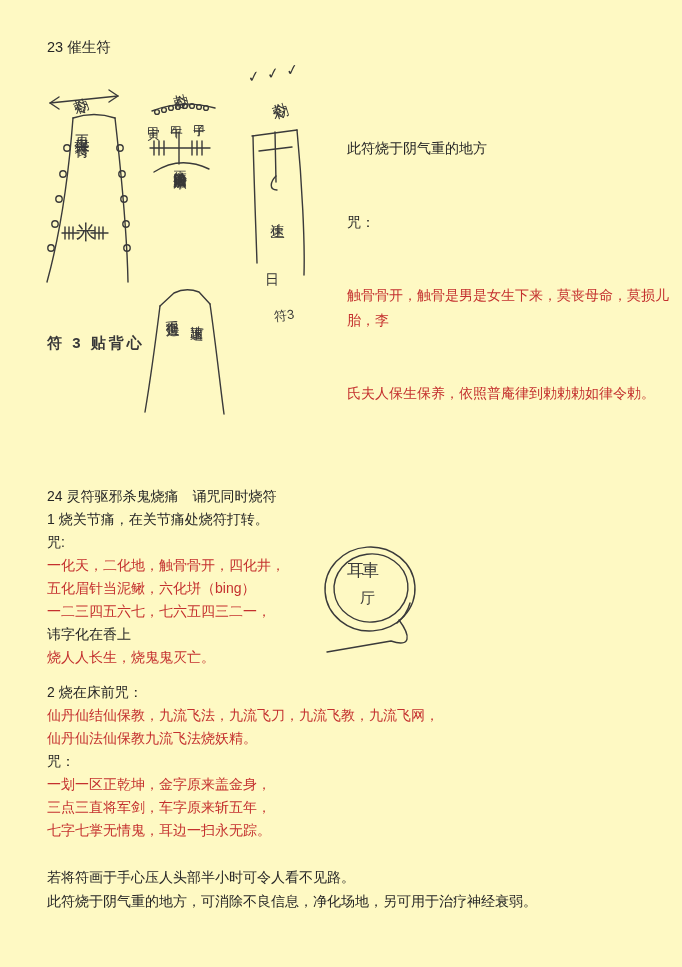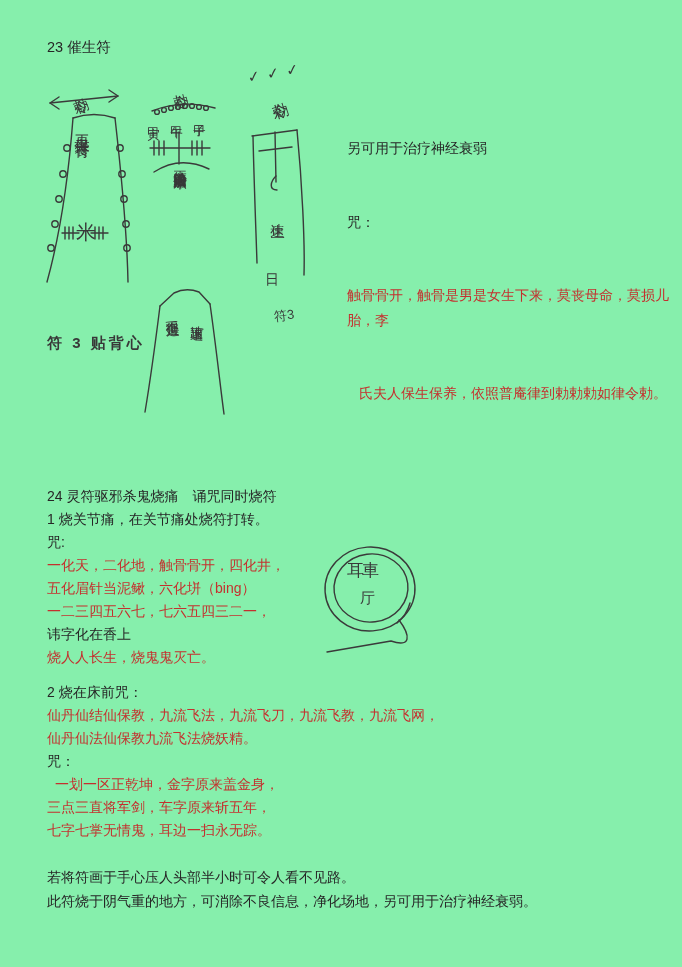--- a/index.html
+++ b/index.html
@@ -1,17 +1,17 @@
 <!DOCTYPE html>
 <html><head>
 <meta charset="utf-8">
 <style>
   html,body{margin:0;padding:0;background:#fff;}
   #page{
-    position:relative;width:682px;height:967px;background:#86efac;overflow:hidden;
+    position:relative;width:682px;height:967px;background:#fef9c3;overflow:hidden;
     font-family:"Liberation Sans","DejaVu Sans",sans-serif;color:#262626;
   }
   .abs{position:absolute;}
   .doc-line{font-size:14px;line-height:23px;white-space:pre;}
   .title{font-size:14.5px;}
   .chant{color:#c4302e;}
   .gap-before{margin-top:12px;}
   
   .ink{color:#383838;}
   .vtext{
@@ -88,40 +88,40 @@
     <path d="M42,62 L43,112"></path>
     <path d="M43,106 C37,112 36,120 44,120"></path>
   </svg>
   <div class="abs ink scribble" style="left:246px;top:69px;font-size:15px;letter-spacing:7px;transform:rotate(-10deg);">✓✓✓</div>
   <div class="vtext scribble" style="left:266px;top:93px;font-size:16px;transform:rotate(-18deg);">勅令</div>
   <div class="vtext" style="left:270px;top:212px;font-size:14.5px;">速生</div>
   <div class="abs ink" style="left:265px;top:271px;font-size:14px;">日</div>
   <div class="abs ink scribble" style="left:273px;top:308px;font-size:13px;transform:rotate(-7deg);">符3</div>
 
   <div class="abs rightblock" style="left:347px;top:87px;">
-    <div>另可用于治疗神经衰弱</div>
+    <div>此符烧于阴气重的地方</div>
     <div>咒：</div>
     <div class="chant" style="color: rgb(196, 48, 46);">触骨骨开，触骨是男是女生下来，莫丧母命，莫损儿胎，李</div>
-    <div class="chant" style="color: rgb(196, 48, 46); text-align: center;">氏夫人保生保养，依照普庵律到勅勅勅如律令勅。</div>
+    <div class="chant" style="color: rgb(196, 48, 46);">氏夫人保生保养，依照普庵律到勅勅勅如律令勅。</div>
   </div>
 
   <div class="abs" style="left:47px;top:485px;width:620px;">
     <div class="doc-line">24 灵符驱邪杀鬼烧痛　诵咒同时烧符</div>
     <div class="doc-line">1 烧关节痛，在关节痛处烧符打转。</div>
     <div class="doc-line">咒:</div>
     <div class="doc-line chant" style="color: rgb(196, 48, 46);">一化天，二化地，触骨骨开，四化井，</div>
     <div class="doc-line chant" style="color: rgb(196, 48, 46);">五化眉针当泥鳅，六化垪（bing）</div>
     <div class="doc-line chant" style="color: rgb(196, 48, 46);">一二三四五六七，七六五四三二一，</div>
     <div class="doc-line">讳字化在香上</div>
     <div class="doc-line chant" style="color: rgb(196, 48, 46);">烧人人长生，烧鬼鬼灭亡。</div>
     <div class="doc-line gap-before">2 烧在床前咒：</div>
     <div class="doc-line chant" style="color: rgb(196, 48, 46);">仙丹仙结仙保教，九流飞法，九流飞刀，九流飞教，九流飞网，</div>
     <div class="doc-line chant" style="color: rgb(196, 48, 46);">仙丹仙法仙保教九流飞法烧妖精。</div>
     <div class="doc-line">咒：</div>
-    <div class="doc-line chant" style="color: rgb(196, 48, 46); margin-left: 8px;">一划一区正乾坤，金字原来盖金身，</div>
+    <div class="doc-line chant" style="color: rgb(196, 48, 46);">一划一区正乾坤，金字原来盖金身，</div>
     <div class="doc-line chant" style="color: rgb(196, 48, 46);">三点三直将军剑，车字原来斩五年，</div>
     <div class="doc-line chant" style="color: rgb(196, 48, 46);">七字七掌无情鬼，耳边一扫永无踪。</div>
   </div>
 
   <svg class="abs" style="left:313px;top:540px;" width="135" height="150" viewBox="0 0 135 150">
     <ellipse cx="57" cy="49" rx="45" ry="42" transform="rotate(-4 57 49)"></ellipse>
     <ellipse cx="58" cy="48" rx="37" ry="34" transform="rotate(-7 58 48)"></ellipse>
     <path d="M97,63 A41,39 0 0 1 84,83"></path>
     <path d="M86,80 C98,96 98,108 78,101 L14,112"></path>
   </svg>

